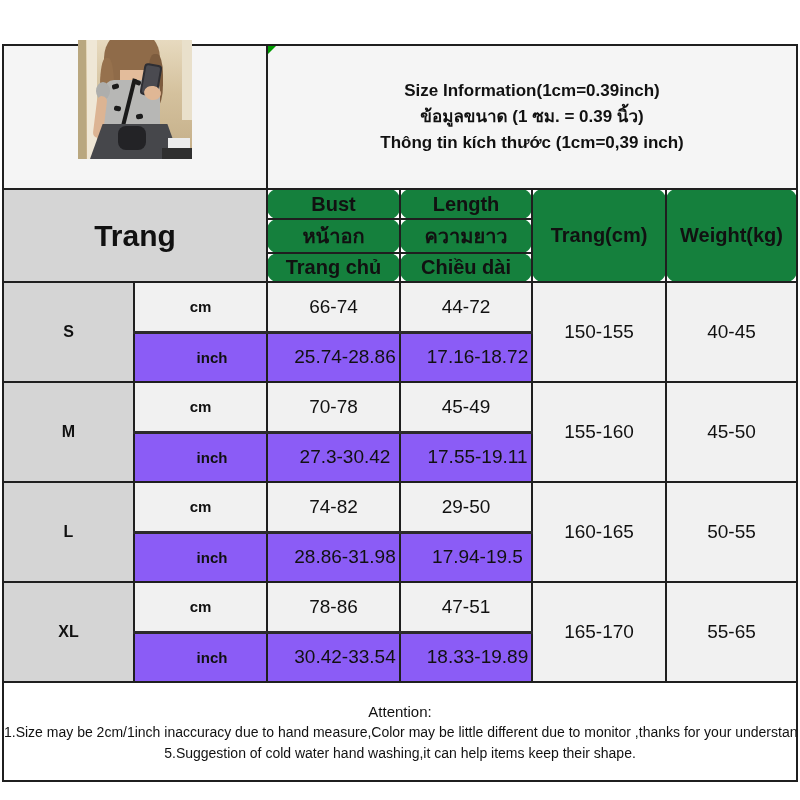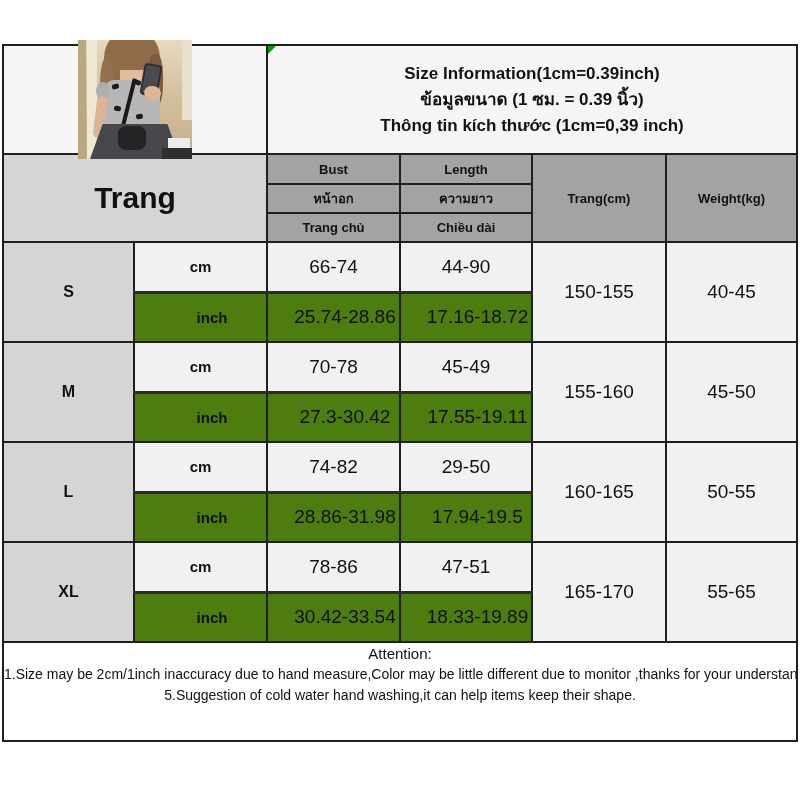--- a/index.html
+++ b/index.html
@@ -13,29 +13,29 @@
     border-collapse:collapse; table-layout:fixed;
   }
   td {
     border:2px solid #1f1f1f; text-align:center; vertical-align:middle;
     padding:0; overflow:visible;
   }
   .photo-cell   { background:#f5f5f5; position:relative; }
   .title-cell   { background:#f5f5f5; position:relative; font-weight:bold; font-size:17px; line-height:26px; }
   .green-tri    { position:absolute; top:0; left:0; width:0; height:0;
                   border-top:8px solid #009b00; border-right:8px solid transparent; }
-  .head         { background:#a3a3a3; font-weight:bold; font-size:13px; }
+  .head         { background:#15803d; font-weight:bold; font-size:20px;border-radius:11px; }
   .size-head    { background:#d5d5d5; font-weight:bold; font-size:30px; }
   .size-letter  { background:#d5d5d5; font-weight:bold; font-size:16px; }
   .shade        { background:#f1f1f1; }
-  .white        { background:#4d7c0f;padding-left:23px; }
+  .white        { background:#8b5cf6;padding-left:23px; }
   .unit         { font-weight:bold; font-size:15px; }
   .val          { font-weight:normal; font-size:19px; }
   .thick        { border-bottom:3px solid #2b2b2b; }
-  .attention-cell { background:#ffffff; vertical-align:top; padding-top:0; overflow:hidden; }
+  .attention-cell { background:#ffffff; vertical-align:top; padding-top:18px; overflow:hidden; }
   .attn-title   { font-size:15px; line-height:21px; }
   .attn-note    { font-size:14px; line-height:21px; white-space:nowrap; }
 
   
   .photo { position:absolute; left:74px; top:-6px; width:114px; height:119px; z-index:2;
            background:linear-gradient(180deg,#e7dabf 0%, #d4c19d 45%, #c3ad87 100%); overflow:hidden; }
   .photo div { position:absolute; }
   .ph-frame   { left:0; top:0; width:8px; height:119px; background:#b9a77f; }
   .ph-door    { left:9px; top:0; width:10px; height:119px; background:#efe7d6; }
   .ph-lightr  { right:0; top:0; width:10px; height:80px; background:#e9e0cb; }
@@ -68,21 +68,21 @@
     <colgroup>
       <col style="width:131px">
         <col style="width:133px">
         <col style="width:133px">
       <col style="width:132px">
         <col style="width:134px">
         <col style="width:131px">
     </colgroup>
 
     <tbody>
-        <tr style="height:109px">
+        <tr style="height:144px">
       <td class="photo-cell" colspan="2">
         <div class="photo">
           <div class="ph-frame"></div>
           <div class="ph-door"></div>
           <div class="ph-lightr"></div>
           <div class="ph-hair"></div>
           <div class="ph-hair-l"></div>
           <div class="ph-hair-r"></div>
           <div class="ph-skin"></div>
           <div class="ph-shirt"></div>
@@ -122,21 +122,21 @@
     </tr>
     <tr style="height:29px">
       <td class="head">Trang chủ</td>
       <td class="head">Chiều dài</td>
     </tr>
 
     <tr style="height:50px">
       <td class="size-letter" rowspan="2">S</td>
       <td class="shade unit thick">cm</td>
       <td class="shade val thick">66-74</td>
-      <td class="shade val thick">44-90</td>
+      <td class="shade val thick">44-72</td>
       <td class="shade val" rowspan="2">150-155</td>
       <td class="shade val" rowspan="2">40-45</td>
     </tr>
     <tr style="height:50px">
       <td class="white unit">inch</td>
       <td class="white val">25.74-28.86</td>
       <td class="white val">17.16-18.72</td>
     </tr>
 
     <tr style="height:50px">

